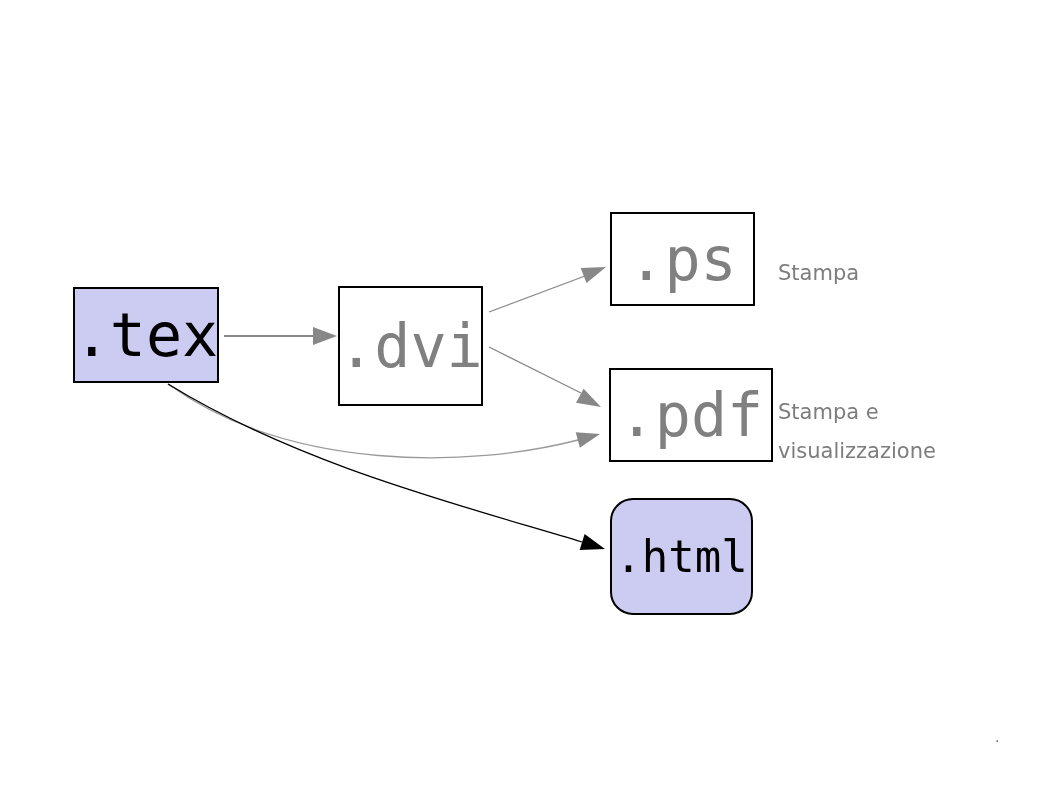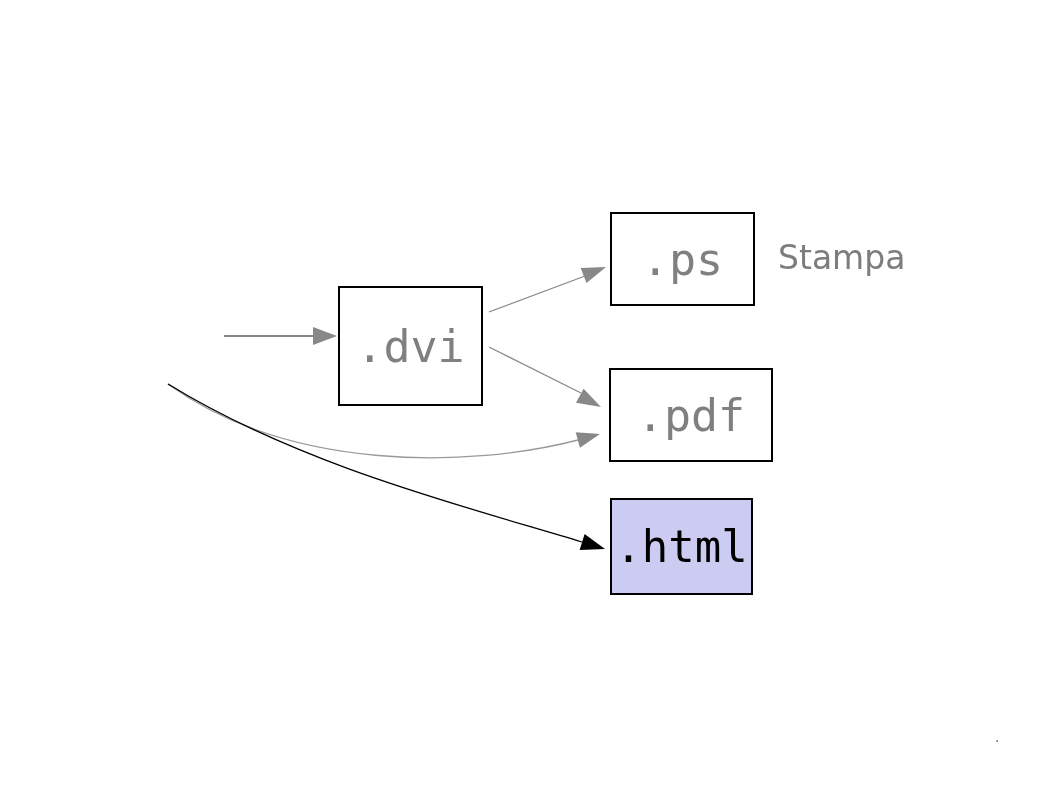--- a/index.html
+++ b/index.html
@@ -18,37 +18,38 @@
     pointer-events: none;
   }
   .node {
     position: absolute;
     box-sizing: border-box;
     border: 2px solid #000000;
     display: flex;
     align-items: center;
     justify-content: center;
     font-family: "DejaVu Sans Mono", monospace;
-    font-size: 45px;
+    font-size: 60px;
     letter-spacing: 0;
     white-space: nowrap;
   }
   .node--highlight { background: #ccccf2; color: #000000; }
   .node--plain     { background: #ffffff; color: #808080; }
   #node-tex  { left: 73px;  top: 287px; width: 146px; height: 96px; }
   #node-dvi  { left: 338px; top: 286px; width: 145px; height: 120px; }
   #node-ps   { left: 610px; top: 212px; width: 145px; height: 94px; }
   #node-pdf  { left: 609px; top: 368px; width: 164px; height: 94px; }
-  #node-html { left: 610px; top: 498px; width: 143px; height: 97px; font-size: 44px; }
+  #node-html { left: 610px; top: 498px; width: 143px; height: 117px; font-size: 44px; border-radius: 23px; }
   .annotation {
     position: absolute;
     color: #7d7d7d;
-    font-size: 33px;
+    font-size: 21px;
     line-height: 39px;
     white-space: nowrap;
+    margin-top: 16px;
   }
   #annotation-ps  { left: 778px; top: 238px; }
   #annotation-pdf { left: 778px; top: 377px; }
   .footer-dot {
     position: absolute;
     left: 995px; top: 728px;
     width: 14px; height: 18px;
     color: #666666;
     font-size: 14px;
     line-height: 18px;
@@ -80,20 +81,23 @@
       <path d="M 168 384 C 290 472, 470 468, 578 440" fill="none" stroke="#999999" stroke-width="1.3"></path>
       <polygon points="600,434 579.9,447.7 575.7,432.2" fill="#888888"></polygon>
     </g>
 
     <g>
       <path d="M 168 384 C 300 465, 460 505, 582 542" fill="none" stroke="#000000" stroke-width="1.3"></path>
       <polygon points="605,549 579.6,550.1 584.6,533.9" fill="#000000"></polygon>
     </g>
   </svg>
 
+  <div class="node node--highlight" id="node-tex">
+    <span>.tex</span>
+  </div>
 
   <div class="node node--plain" id="node-dvi">
     <span>.dvi</span>
   </div>
 
   <div class="node node--plain" id="node-ps">
     <span>.ps</span>
   </div>
 
   <div class="node node--plain" id="node-pdf">
@@ -102,17 +106,19 @@
 
   <div class="node node--highlight" id="node-html">
     <span>.html</span>
   </div>
 
   <div class="annotation" id="annotation-ps">
     <div>Stampa</div>
   </div>
 
   <div class="annotation" id="annotation-pdf">
+    <div>Stampa e</div>
+    <div>visualizzazione</div>
   </div>
 
   <div class="footer-dot">.</div>
 
 </div>
 
 </body></html>

